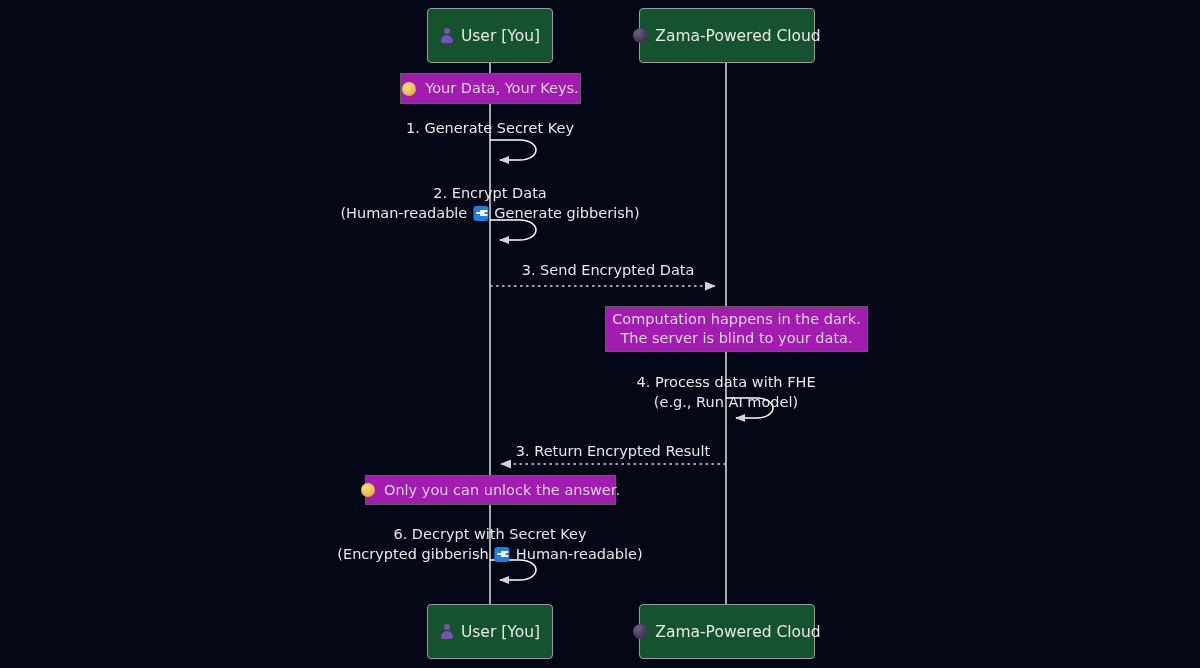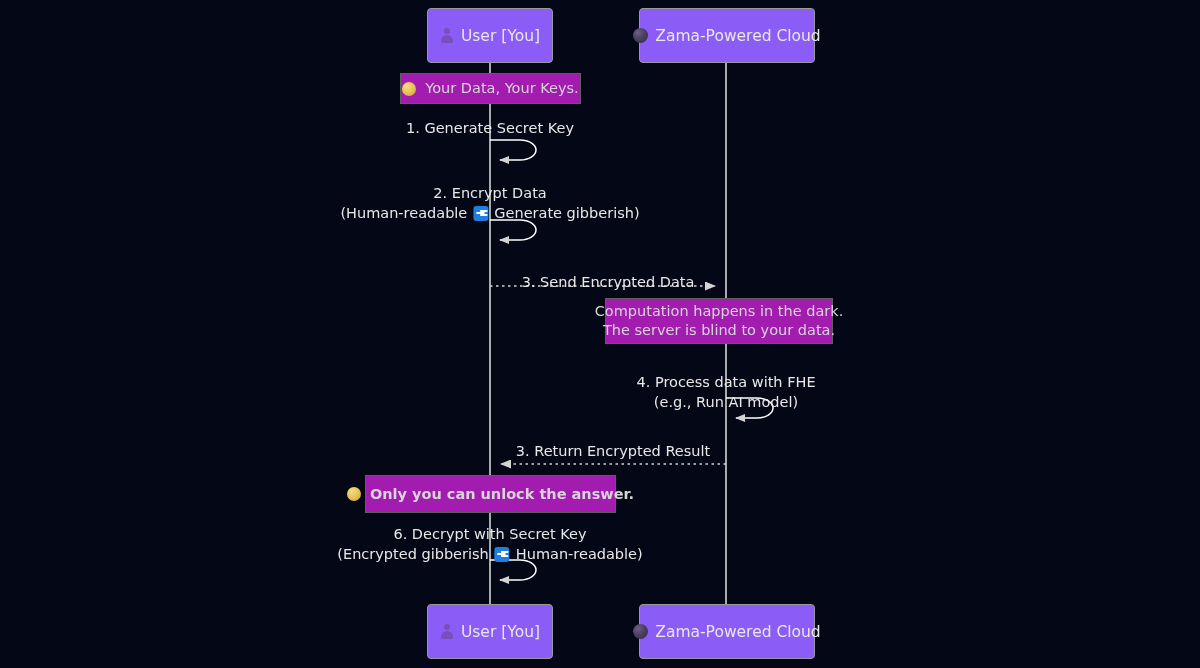--- a/index.html
+++ b/index.html
@@ -24,21 +24,21 @@
     position: absolute;
     inset: 0;
     width: 1200px;
     height: 668px;
   }
 
   
   .participant {
     position: absolute;
     box-sizing: border-box;
-    background: #8b5cf6;
+    background: #14532d;
     border: 1px solid #9a9a9a;
     border-radius: 4px;
     display: flex;
     align-items: center;
     justify-content: center;
     color: #e8e8e8;
     font-size: 15.5px;
     white-space: nowrap;
   }
   .participant .p-label {
@@ -214,48 +214,48 @@
     </span>
   </div>
 
   <div class="note" style="left:400px; top:73px; width:181px; height:31px;">
     <span class="note-inner">
       <span class="ico ico-gold"></span>
       <span>Your Data, Your Keys.</span>
     </span>
   </div>
 
-  <div class="note" style="left:605px; top:298px; width:228px; height:46px;">
+  <div class="note" style="left:605px; top:306px; width:263px; height:46px;">
     <span class="note-multiline">
       <span class="note-multiline">Computation happens in the dark.</span>
       <span class="note-multiline">The server is blind to your data.</span>
     </span>
   </div>
 
-  <div class="note" style="left:365px; top:475px; width:251px; height:38px;font-weight:bold;">
+  <div class="note" style="left:365px; top:475px; width:251px; height:30px;">
     <span class="note-inner">
       <span class="ico ico-gold"></span>
       <span>Only you can unlock the answer.</span>
     </span>
   </div>
 
   <div class="msg-label" style="left:490px; top:118px;">
     <span class="lbl-line plain">1. Generate Secret Key</span>
   </div>
 
   <div class="msg-label" style="left:490px; top:183px;">
     <span class="lbl-line plain">2. Encrypt Data</span>
     <span class="lbl-line">
       <span>(Human-readable</span>
       <span class="ico ico-arrow"></span>
       <span>Generate gibberish)</span>
     </span>
   </div>
 
-  <div class="msg-label" style="left:608px; top:272px;">
+  <div class="msg-label" style="left:608px; top:260px;">
     <span class="lbl-line plain">3. Send Encrypted Data</span>
   </div>
 
   <div class="msg-label" style="left:726px; top:360px;margin-top:12px;">
     <span class="lbl-line plain">4. Process data with FHE</span>
     <span class="lbl-line plain">(e.g., Run AI model)</span>
   </div>
 
   <div class="msg-label" style="left:613px; top:441px;">
     <span class="lbl-line plain">3. Return Encrypted Result</span>

